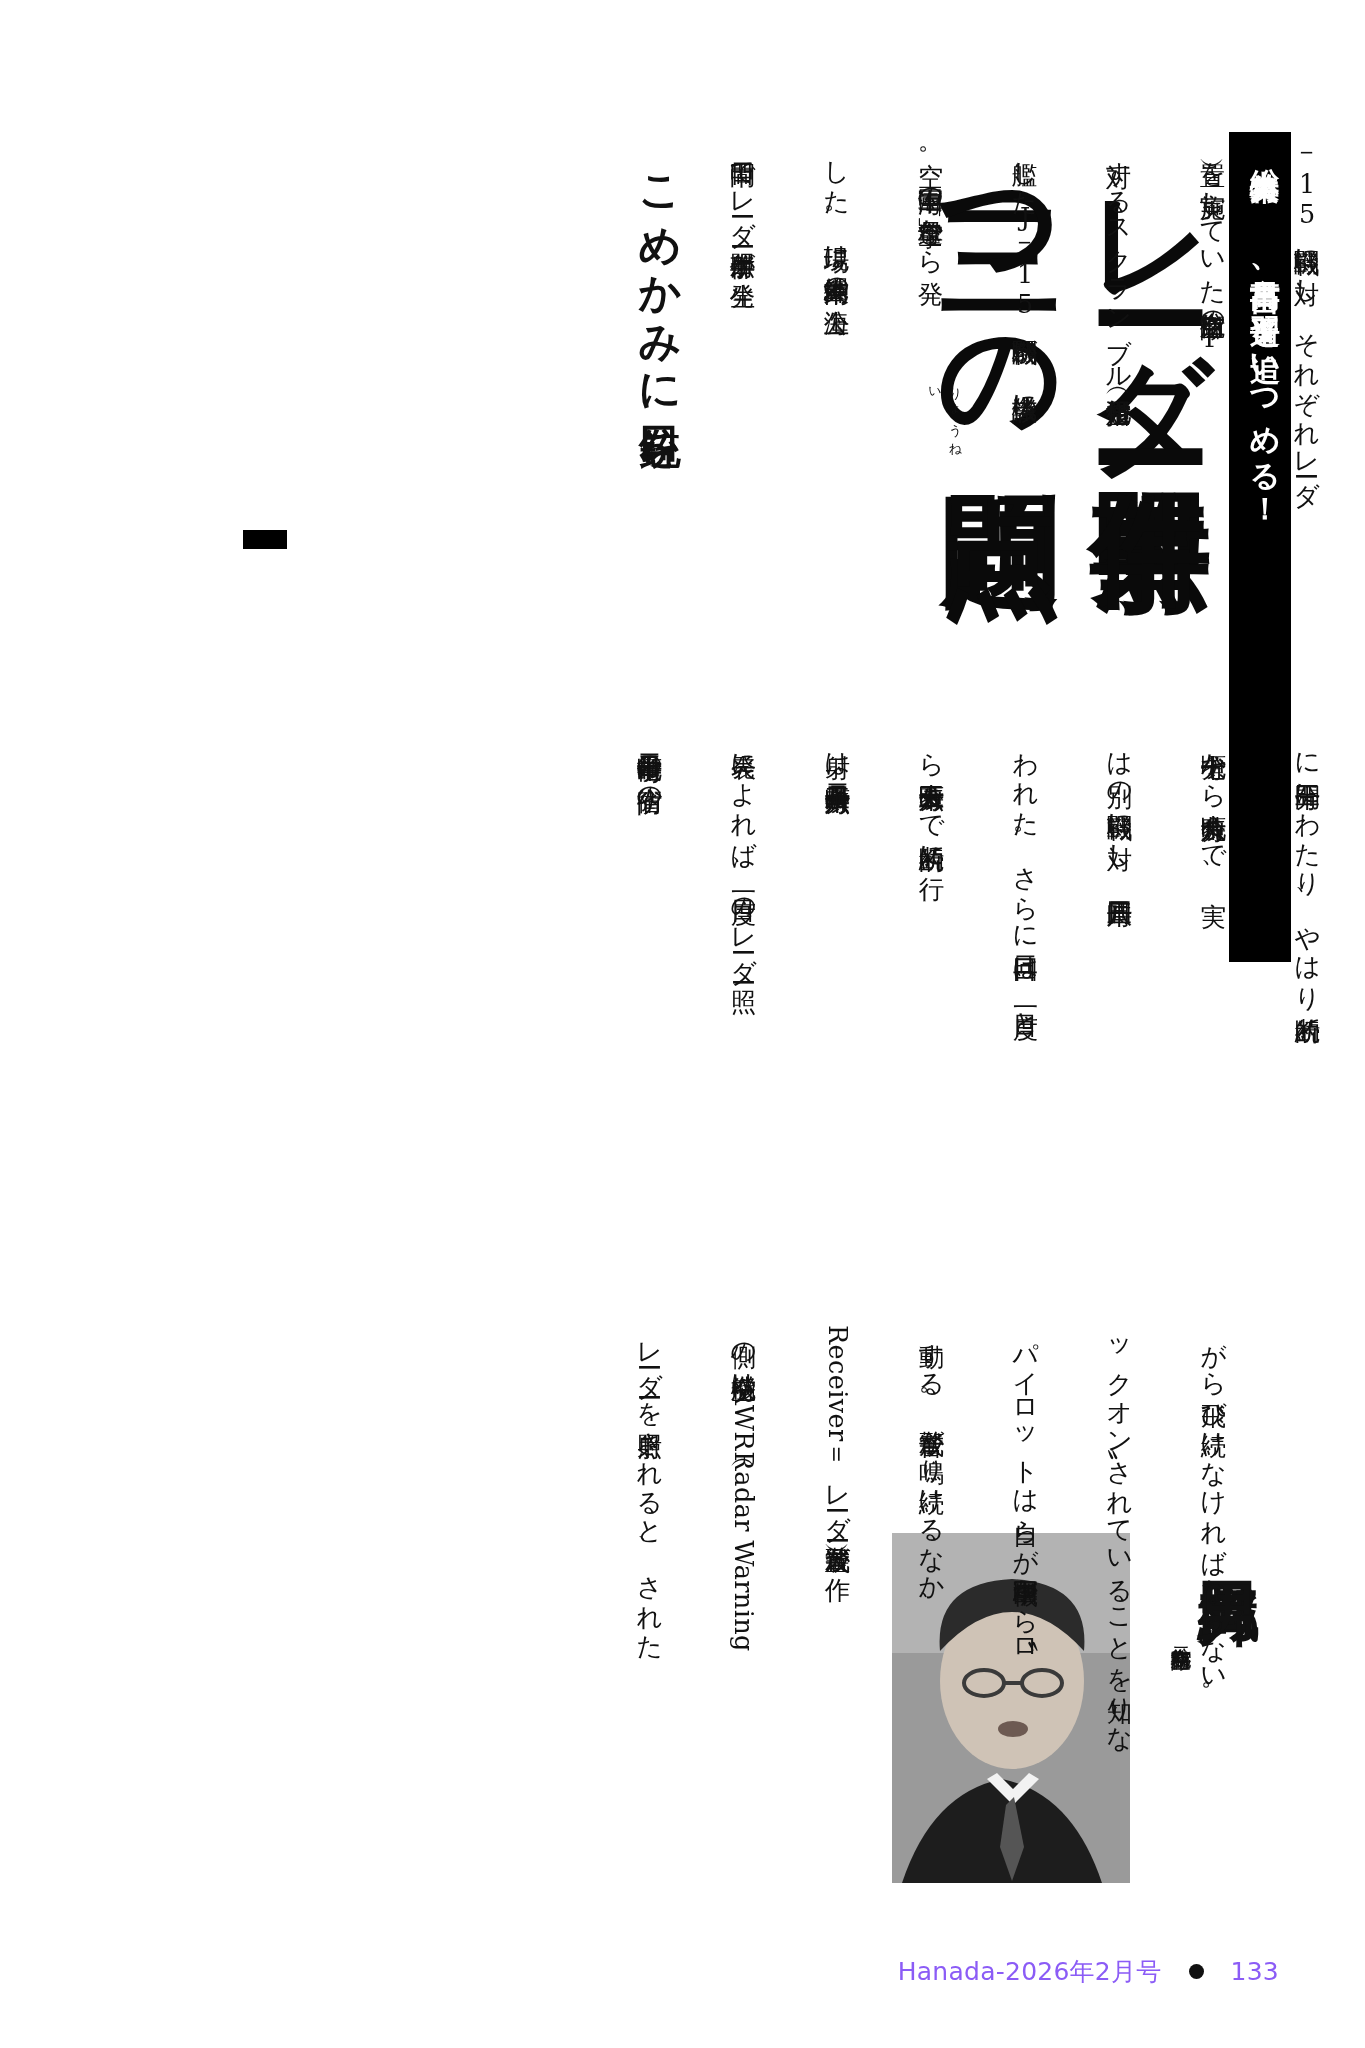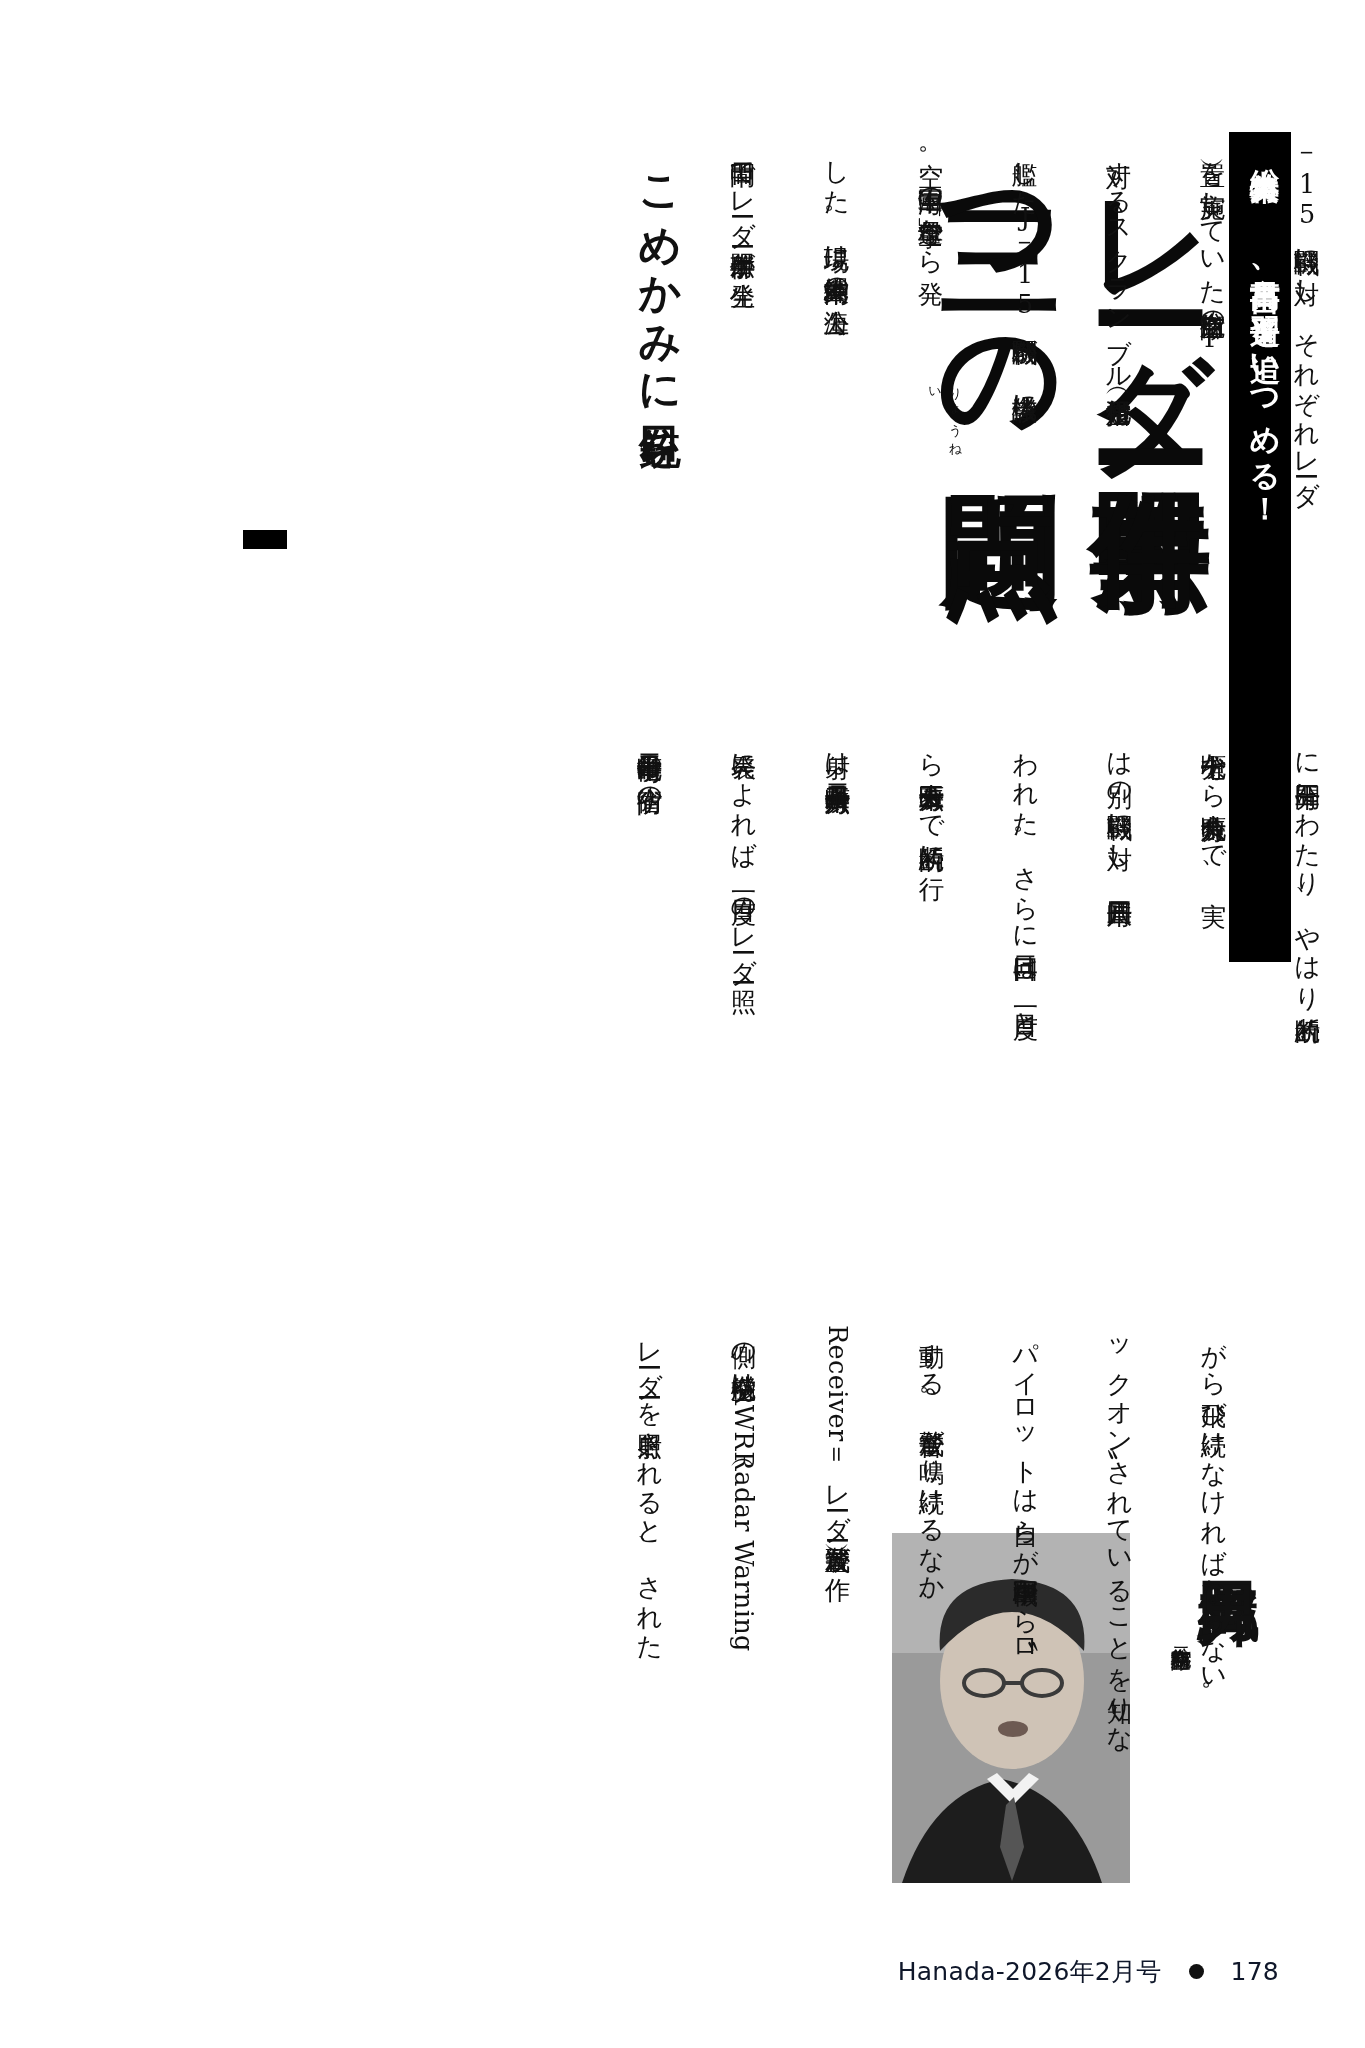--- a/index.html
+++ b/index.html
@@ -159,21 +159,21 @@
   }
 
   
   .footer {
     position: absolute;
     bottom: 60px;
     right: 86px;
     font-family: "DejaVu Sans", "Liberation Sans", sans-serif;
     font-size: 25px;
     letter-spacing: 0.01em;
-    color: #0f172a;
+    color: #8b5cf6;
     display: flex;
     align-items: center;
     gap: 27px;
   }
   .footer .dot {
     display: inline-block;
     width: 15px; height: 15px;
     border-radius: 50%;
     background: #111;
   }
@@ -245,16 +245,16 @@
   <div class="col vmix" style="position:absolute; top:1325px; right:601px; height:560px; font-size:25.5px; line-height:1.58; text-align:justify;">側の航空機はRWR（Radar Warning</div>
   <div class="col vmix" style="position:absolute; top:1325px; right:507px; height:560px; font-size:25.5px; line-height:1.58; text-align:justify;">Receiver＝レーダー警戒装置）が作</div>
   <div class="col vtext" style="top:1325px; right:413px; height:560px;">動する。警戒音が鳴り続けるなか、</div>
   <div class="col vtext" style="top:1325px; right:319px; height:560px;">パイロットは自らが中国軍機から〝ロ</div>
   <div class="col vtext" style="top:1325px; right:225px; height:560px;">ックオン〟されていることを知りな</div>
   <div class="col vtext" style="top:1325px; right:131px; height:560px;">がら飛び続けなければならない。</div>
 
   <div class="footer">
     <span>Hanada-2026年2月号</span>
     <span class="dot"></span>
-    <span>178</span>
+    <span>133</span>
   </div>
 
 </div>
 
 </body></html>

